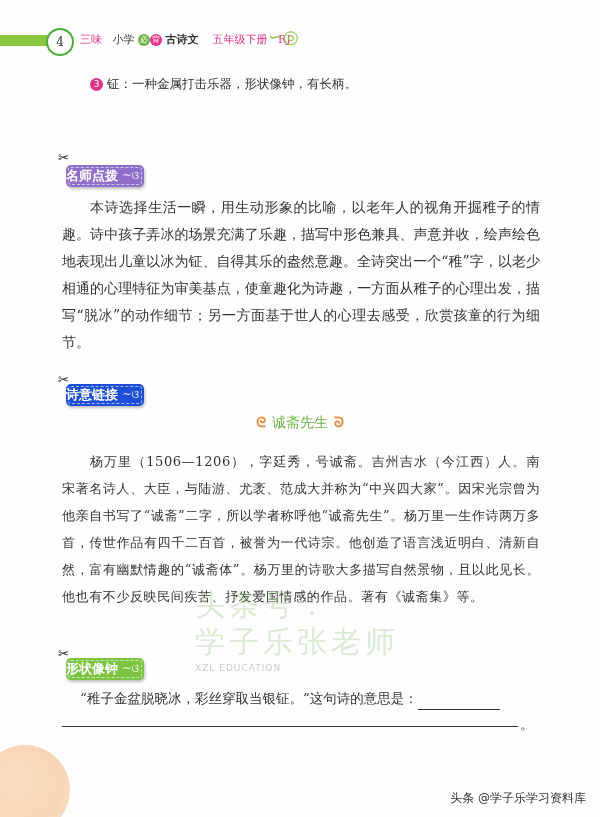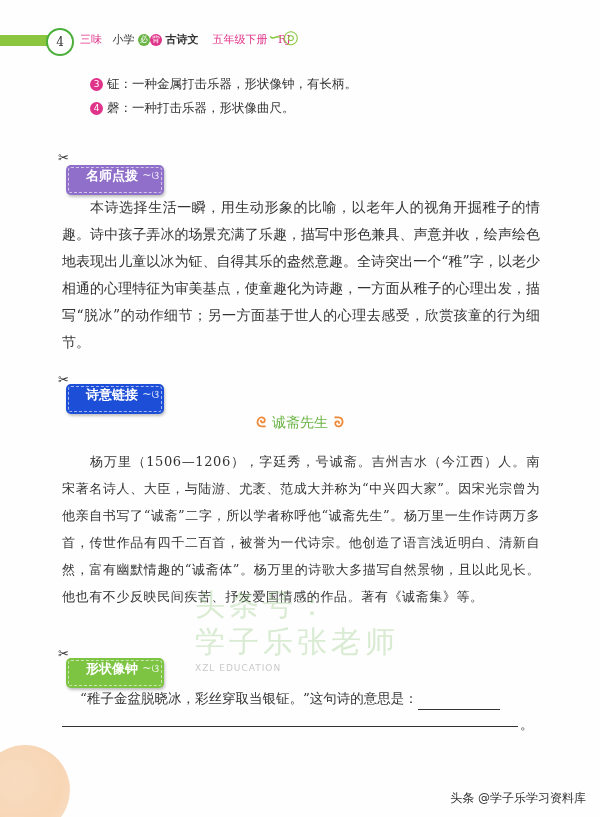--- a/index.html
+++ b/index.html
@@ -15,21 +15,21 @@
   .badge { display:inline-block; width:12px; height:12px; border-radius:50%; color:#fff; font-size:8px;
            text-align:center; line-height:12px; vertical-align:middle; }
   .swirl { position:absolute; left:268px; top:-2px; color:#8cc63f; font-size:18px; }
 
   .notes { position:absolute; left:90px; top:72px; font-size:12.5px; line-height:24px; }
   .note { white-space:nowrap; }
   .num { display:inline-block; width:13px; height:13px; border-radius:50%; background:#e0338a;
          color:#fff; font-size:9px; text-align:center; line-height:13px; margin-right:4px; vertical-align:middle;
          font-family:"DejaVu Sans",sans-serif; }
 
-  .tag { position:absolute; height:30px; padding:0 26px 0 20px; border-radius:5px; color:#fff;
+  .tag { position:absolute; height:22px; padding:0 26px 0 0; border-radius:5px; color:#fff;
          font-size:13px; font-weight:bold; line-height:22px; font-family:"DejaVu Sans",sans-serif;
          box-shadow:1px 2px 3px rgba(0,0,0,0.25); outline:1px dashed rgba(255,255,255,0.6); outline-offset:-3px; }
   .tag .deco { position:absolute; right:5px; top:0; font-size:11px; font-weight:normal; opacity:.85; }
   .clip { position:absolute; font-size:13px; color:#333; }
   .tag-purple { background:#8f6fc9; }
   .tag-pink { background:#1d4ed8; }
   .tag-green { background:#7cc441; }
 
   .para { position:absolute; left:62px; width:478px; font-size:14px; line-height:27px; text-align:justify;
           text-indent:28px; color:#333; }
@@ -71,23 +71,20 @@
     &nbsp;
     <span class="pink">RJ</span>
   </div>
   <div class="swirl">∽◎</div>
 </div>
 
 <div class="notes">
   <div class="note">
     <span class="num">3</span><span>钲：一种金属打击乐器，形状像钟，有长柄。</span>
   </div>
-  <div class="note">
-    <span class="num">4</span><span>磬：一种打击乐器，形状像曲尺。</span>
-  </div>
 </div>
 
 <span class="clip" style="left:58px;top:150px">✂</span>
 <div class="tag tag-purple" style="left:66px;top:165px">
   <span>名师点拨</span>
   <span class="deco">~ଓ</span>
 </div>
 <div class="para" style="top:194px">本诗选择生活一瞬，用生动形象的比喻，以老年人的视角开掘稚子的情趣。诗中孩子弄冰的场景充满了乐趣，描写中形色兼具、声意并收，绘声绘色地表现出儿童以冰为钲、自得其乐的盎然意趣。全诗突出一个“稚”字，以老少相通的心理特征为审美基点，使童趣化为诗趣，一方面从稚子的心理出发，描写“脱冰”的动作细节；另一方面基于世人的心理去感受，欣赏孩童的行为细节。</div>
 
 <span class="clip" style="left:58px;top:372px">✂</span>

